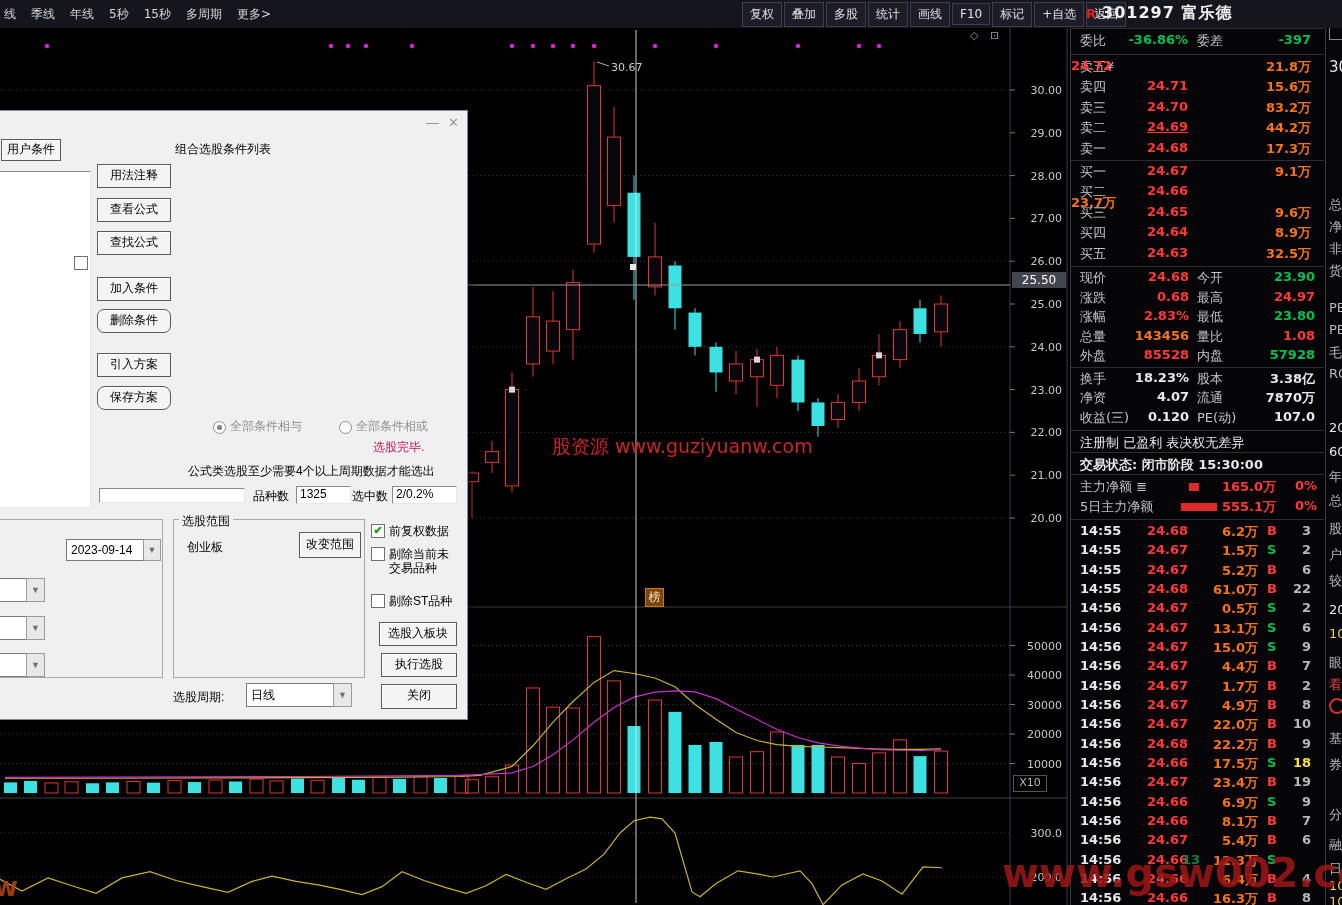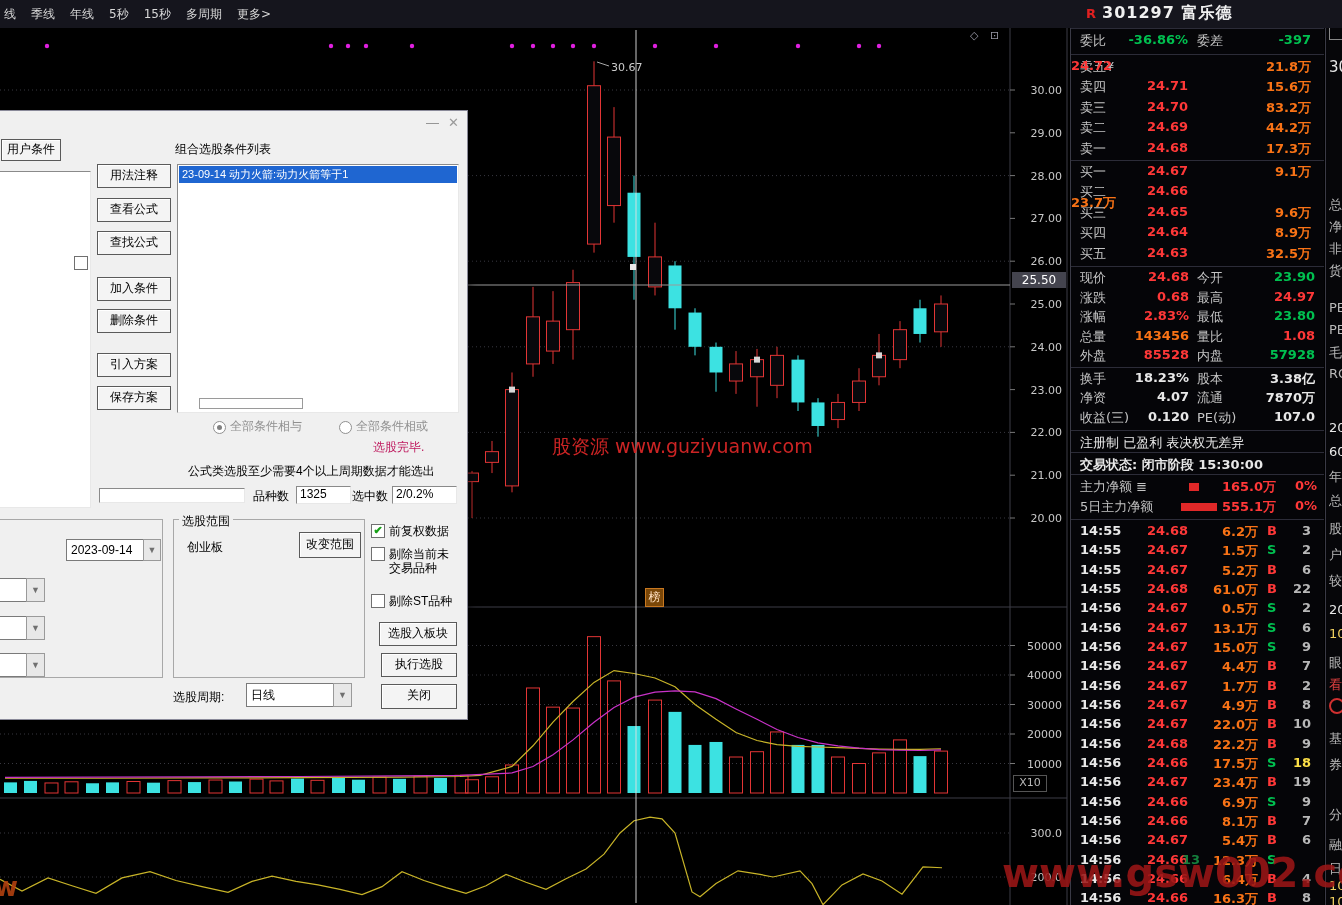--- a/index.html
+++ b/index.html
@@ -55,20 +55,31 @@
 
 <div id="topbar" class="abs">
   <div id="menu-left" class="abs">
       <span>线</span>
       <span>季线</span>
       <span>年线</span>
       <span>5秒</span>
       <span>15秒</span>
       <span>多周期</span>
       <span>更多&gt;</span>
+    </div>
+  <div id="menu-right" class="abs">
+      <span class="mbtn">复权</span>
+      <span class="mbtn">叠加</span>
+      <span class="mbtn">多股</span>
+      <span class="mbtn">统计</span>
+      <span class="mbtn">画线</span>
+      <span class="mbtn">F10</span>
+      <span class="mbtn">标记</span>
+      <span class="mbtn">+自选</span>
+      <span class="mbtn">返回</span>
     </div>
   <div id="stock-head" class="abs">
     <span id="r-flag">R</span>
     <span id="stock-title">301297 富乐德</span>
   </div>
 </div>
 
 <svg id="chart-svg" class="abs" width="1072" height="905">
     <line x1="0" y1="90" x2="1010" y2="90" stroke="#383840" stroke-dasharray="1,3"></line>
     <line x1="0" y1="175.6" x2="1010" y2="175.6" stroke="#383840" stroke-dasharray="1,3"></line>
@@ -260,30 +271,26 @@
 
   <div class="abs sunken" style="left:0;top:60px;width:158px;height:335px;">
     <div class="abs cb" style="left:142px;top:84px;"></div>
   </div>
 
   <div id="dlg-buttons">
       <div class="abs btn" style="left: 166px; top: 53px; width: 72px; height: 22px;">用法注释</div>
       <div class="abs btn" style="left: 166px; top: 87px; width: 72px; height: 22px;">查看公式</div>
       <div class="abs btn" style="left: 166px; top: 120px; width: 72px; height: 22px;">查找公式</div>
       <div class="abs btn" style="left: 166px; top: 166px; width: 72px; height: 22px;">加入条件</div>
-      <div class="abs btn" style="left: 166px; top: 198px; width: 72px; height: 22px;">删除条件</div>
+      <div class="abs btn" style="left: 166px; top: 198px; width: 72px; height: 22px; border-radius: 7px;">删除条件</div>
       <div class="abs btn" style="left: 166px; top: 242px; width: 72px; height: 22px;">引入方案</div>
-      <div class="abs btn" style="left: 166px; top: 275px; width: 72px; height: 22px;">保存方案</div>
+      <div class="abs btn" style="left: 166px; top: 275px; width: 72px; height: 22px; border-radius: 8px;">保存方案</div>
     </div>
 
   <div class="abs" style="left:244px;top:30px;">组合选股条件列表</div>
-  <div class="abs sunken" style="left:246px;top:53px;width:280px;height:247px;">
-    <div style="background:#1f66d1;color:#fff;height:17px;line-height:17px;padding-left:3px;margin:1px;white-space:nowrap;overflow:hidden;font-size:11px;">23-09-14 动力火箭:动力火箭等于1</div>
-    <div class="abs" style="left:21px;top:233px;width:102px;height:9px;background:#fff;border:1px solid #9a9a9a;"></div>
-  </div>
 
   <div class="abs radio on" style="left:282px;top:310px;"></div>
   <div class="abs" style="left:299px;top:307px;color:#909090;">全部条件相与</div>
   <div class="abs radio" style="left:408px;top:310px;"></div>
   <div class="abs" style="left:425px;top:307px;color:#909090;">全部条件相或</div>
   <div class="abs" style="left:442px;top:328px;color:#be185d;">选股完毕.</div>
   <div class="abs" style="left:257px;top:352px;">公式类选股至少需要4个以上周期数据才能选出</div>
 
   <div class="abs sunken" style="left:168px;top:377px;width:144px;height:13px;"></div>
   <span class="abs" style="left:322px;top:377px;">品种数</span>
@@ -333,21 +340,21 @@
     <div class="abs lab" style="top: 30px; left: 9px;">卖五¥</div>
     <div class="abs num red" style="top: 30px; left: 0px; width: 117px; ">24.72</div>
     <div class="abs num yel" style="top: 30px; left: 0px; width: 240px; text-align: right;">21.8万</div>
     <div class="abs lab" style="top: 50.4px; left: 9px;">卖四</div>
     <div class="abs num red" style="top: 50.4px; left: 0px; width: 117px; text-align: right;">24.71</div>
     <div class="abs num yel" style="top: 50.4px; left: 0px; width: 240px; text-align: right;">15.6万</div>
     <div class="abs lab" style="top: 70.8px; left: 9px;">卖三</div>
     <div class="abs num red" style="top: 70.8px; left: 0px; width: 117px; text-align: right;">24.70</div>
     <div class="abs num yel" style="top: 70.8px; left: 0px; width: 240px; text-align: right;">83.2万</div>
     <div class="abs lab" style="top: 91.2px; left: 9px;">卖二</div>
-    <div class="abs num red" style="top: 91.2px; left: 0px; width: 117px; text-align: right;">24.69</div>
+    <div class="abs num red" style="top: 91.2px; left: 0px; width: 117px; text-align: right; text-decoration: underline;">24.69</div>
     <div class="abs num yel" style="top: 91.2px; left: 0px; width: 240px; text-align: right;">44.2万</div>
     <div class="abs lab" style="top: 111.6px; left: 9px;">卖一</div>
     <div class="abs num red" style="top: 111.6px; left: 0px; width: 117px; text-align: right;">24.68</div>
     <div class="abs num yel" style="top: 111.6px; left: 0px; width: 240px; text-align: right;">17.3万</div>
     <div class="pline" style="top: 132px;"></div>
     <div class="abs lab" style="top: 135px; left: 9px;">买一</div>
     <div class="abs num red" style="top: 135px; left: 0px; width: 117px; text-align: right;">24.67</div>
     <div class="abs num yel" style="top: 135px; left: 0px; width: 240px; text-align: right;">9.1万</div>
     <div class="abs lab" style="top: 155.4px; left: 9px;">买二</div>
     <div class="abs num red" style="top: 155.4px; left: 0px; width: 117px; text-align: right;">24.66</div>

